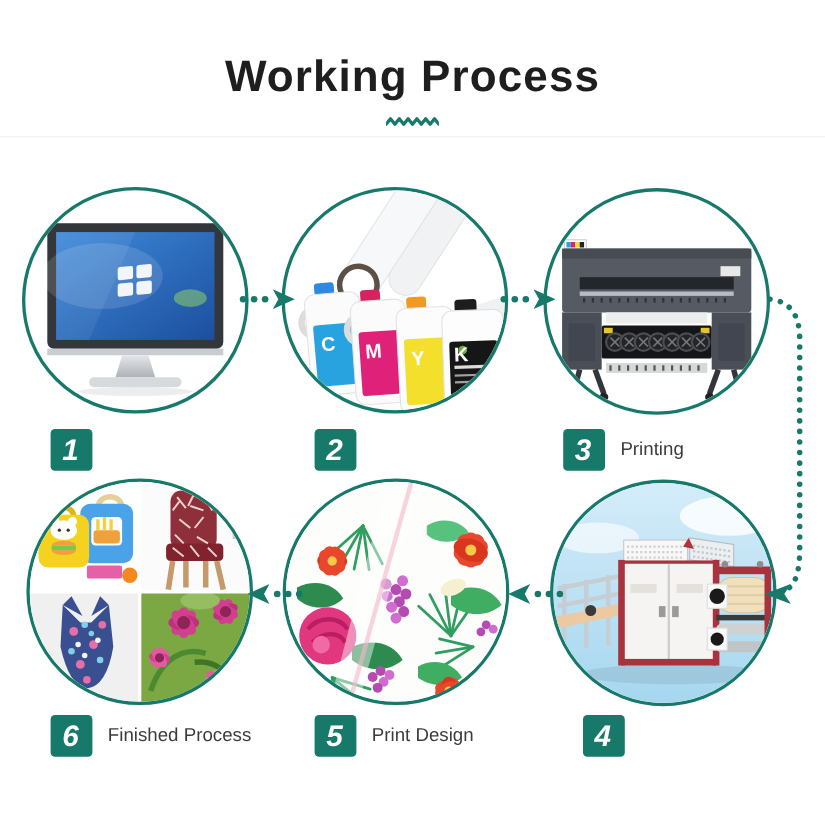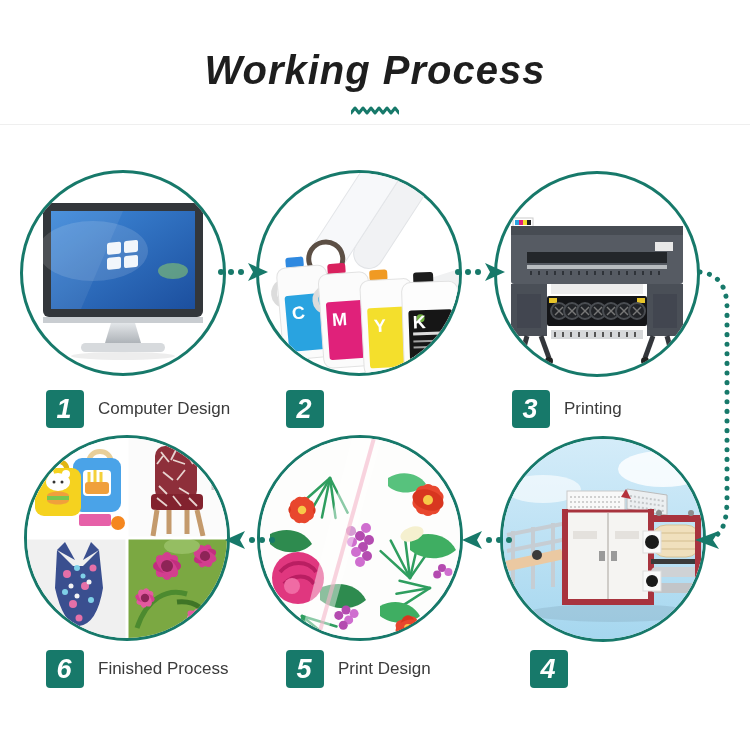--- a/index.html
+++ b/index.html
@@ -1,19 +1,19 @@
 <!DOCTYPE html>
 <html style="--accent: #17796a;"><head>
 <meta charset="utf-8">
 <style>
   html,body{margin:0;padding:0;background:#ffffff;}
   .page{position:relative;width:750px;height:754px;background:#ffffff;overflow:hidden;
         font-family:"Liberation Sans", sans-serif;}
   .title{position:absolute;top:48px;left:0;width:100%;text-align:center;margin:0;
-         font-size:40px;font-weight:bold;font-style:italic;color:#1e1e1e;letter-spacing:1px;}
+         font-size:40px;font-weight:bold;color:#1e1e1e;letter-spacing:1px;}
   .zigzag{position:absolute;top:104px;left:351px;}
   .divider{position:absolute;top:124px;left:0;width:100%;height:1px;background:#efefef;}
   .circle{position:absolute;width:200px;height:200px;border-radius:50%;
           border:3px solid var(--accent,#17796a);background:#fff;overflow:hidden;}
   .circle svg{position:absolute;top:0;left:0;}
   .c1{left:20px;top:170px;} .c2{left:256px;top:170px;} .c3{left:494px;top:171px;}
   .c6{left:24px;top:435px;} .c5{left:257px;top:435px;} .c4{left:500px;top:436px;}
   .step{position:absolute;display:flex;align-items:center;gap:14px;}
   .s1{left:46px;top:390px;} .s2{left:286px;top:390px;} .s3{left:512px;top:390px;}
   .s6{left:46px;top:650px;} .s5{left:286px;top:650px;} .s4{left:530px;top:650px;}
@@ -524,21 +524,20 @@
 
   <svg class="curve" width="56" height="296" viewBox="0 0 56 296">
     <path d="M12,14 C30,16 39,28 39,50 L39,240 C39,266 34,276 22,281" fill="none" stroke="#17796a" stroke-width="5" stroke-linecap="round" stroke-dasharray="0.1 9.5"></path>
   </svg>
   <svg class="curve-head" width="24" height="18" viewBox="0 0 24 18">
     <polygon points="24,0 0,9 24,18 18,9" fill="#17796a"></polygon>
   </svg>
 
   <div class="step s1">
     <div class="badge">1</div>
-    <div class="step-label">Computer Design</div>
   </div>
   <div class="step s2">
     <div class="badge">2</div>
   </div>
   <div class="step s3">
     <div class="badge">3</div>
     <div class="step-label">Printing</div>
   </div>
   <div class="step s4">
     <div class="badge">4</div>

